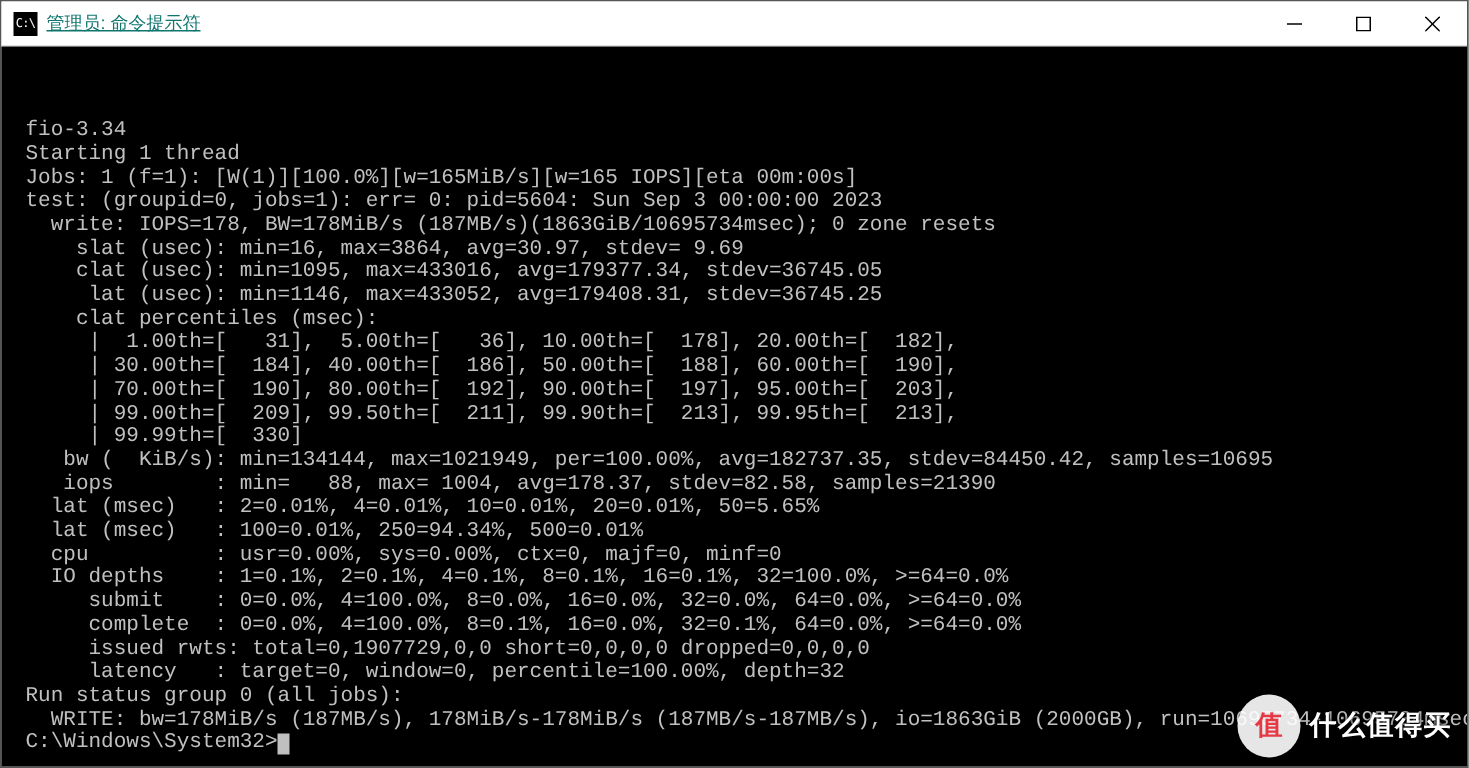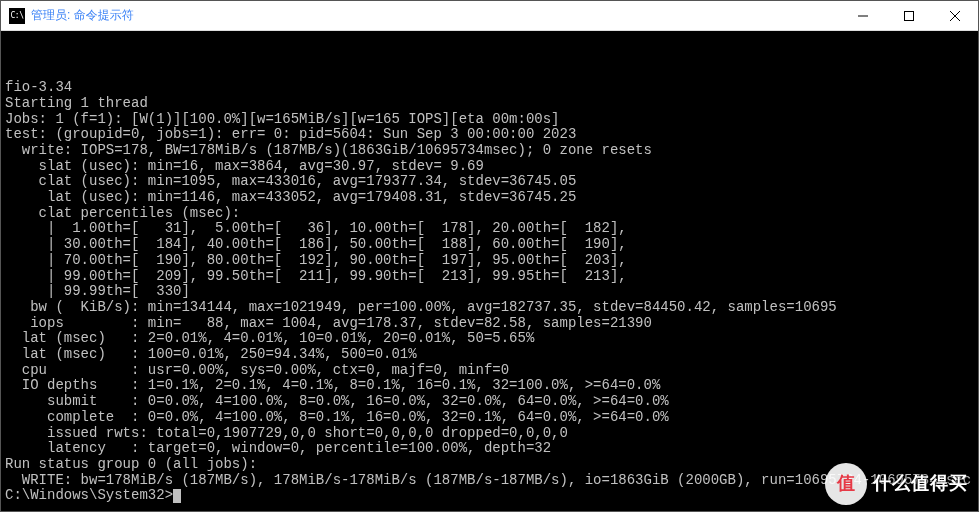--- a/index.html
+++ b/index.html
@@ -1,25 +1,25 @@
 <!DOCTYPE html>
 <html><head>
 <meta charset="utf-8">
 <style>
   * { margin: 0; padding: 0; box-sizing: border-box; }
   html, body { width: 979px; height: 512px; overflow: hidden; font-family: "Segoe UI", sans-serif; background: #f0f0f0; }
   .window { width: 979px; height: 512px; background: #ffffff; border: 1px solid #555; display: flex; flex-direction: column; }
   .titlebar { height: 30px; background: #ffffff; display: flex; align-items: center; border-bottom: 1px solid #ddd; }
   .title-icon { width: 16px; height: 16px; margin-left: 8px; margin-right: 6px; background: #000; display: flex; align-items: center; justify-content: center; }
   .title-icon span { color: #fff; font-size: 8px; font-family: Consolas, monospace; letter-spacing: -0.5px; }
-  .title-text { font-size: 12px; color: #3b82f6; flex: 0 0 auto; }
+  .title-text { font-size: 12px; color: #0f766e; flex: 0 0 auto; text-decoration: underline; }
   .title-spacer { flex: 1 1 auto; }
   .win-btn { width: 46px; height: 30px; display: flex; align-items: center; justify-content: center; color: #000; }
   .win-btn svg { width: 10px; height: 10px; }
-  .terminal { flex: 1 1 auto; background: #000000; color: #c0c0c0; font-family: "NSimSun","SimSun",Consolas,"Courier New",monospace; font-size: 14px; line-height: 15.7px; padding: 2px 4px 2px 4px; white-space: pre; overflow: hidden; position: relative; }
+  .terminal { flex: 1 1 auto; background: #000000; color: #c0c0c0; font-family: "NSimSun","SimSun",Consolas,"Courier New",monospace; font-size: 14px; line-height: 15.7px; padding: 2px 4px 2px 16px; white-space: pre; overflow: hidden; position: relative; }
   .terminal .line { white-space: pre; }
   .cursor { display: inline-block; width: 8px; height: 14px; background: #c0c0c0; vertical-align: text-bottom; animation: blink 1s step-start infinite; }
   @keyframes blink { 50% { opacity: 0; } }
   .watermark { position: absolute; right: 10px; bottom: 6px; display: flex; align-items: center; gap: 6px; pointer-events: none; }
   .wm-circle { width: 42px; height: 42px; border-radius: 50%; background: rgba(255,255,255,0.9); display: flex; align-items: center; justify-content: center; color: #e63946; font-weight: bold; font-size: 18px; font-family: "Microsoft YaHei", sans-serif; }
   .wm-text { color: #fff; font-size: 18px; font-weight: bold; font-family: "Microsoft YaHei", sans-serif; letter-spacing: 1px; text-shadow: 0 0 3px #000; text-align: center; }
 </style>
 </head>
 <body>
 

